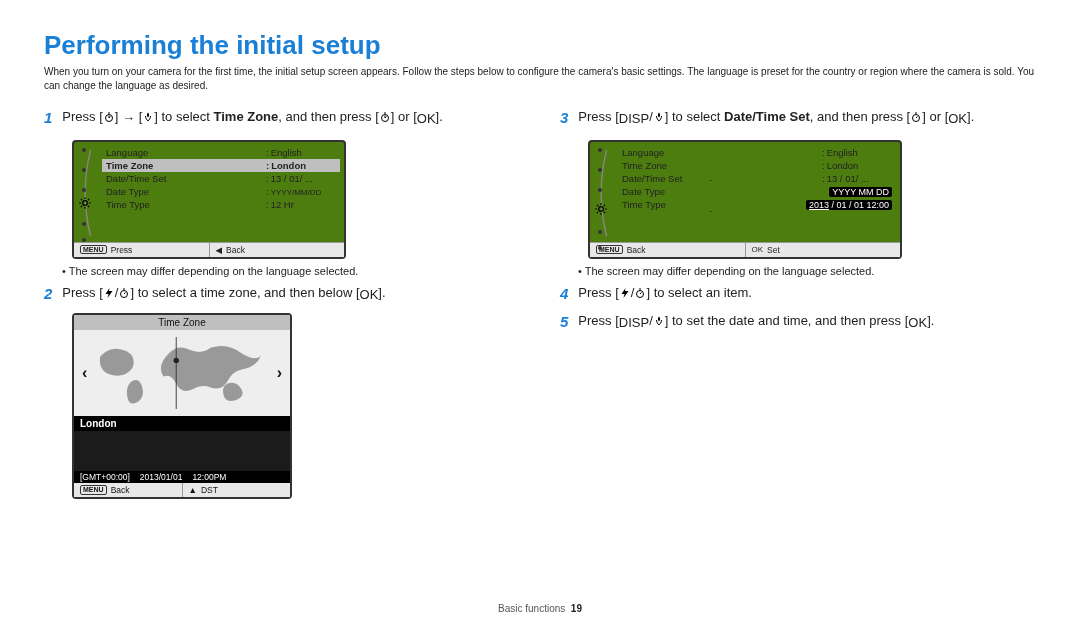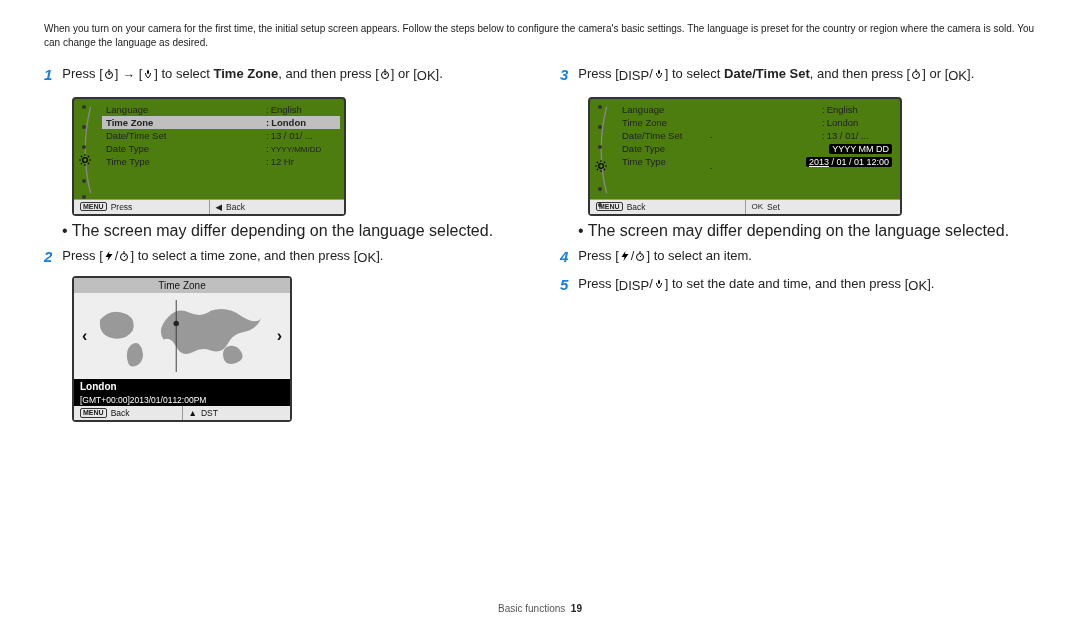--- a/index.html
+++ b/index.html
@@ -51,21 +51,21 @@
     font-style: italic;
     font-weight: 600;
     font-size: 15px;
     flex-shrink: 0;
   }
   .step-text {
     flex: 1;
   }
   .step-text .bold { font-weight: 700; }
   .sub-bullet {
-    font-size: 16px;
+    font-size: 11px;
     margin-left: 18px;
     text-indent: -8px;
     padding-left: 8px;
     margin-top: 2px;
     margin-bottom: 6px;
   }
 
   .icon-box {
     display: inline-flex;
     align-items: center;
@@ -164,21 +164,21 @@
     padding: 0 4px;
   }
   .tz-arrow {
     color:#111;font-size:16px;font-weight:700;padding:0 4px;cursor:default;
   }
   .map-svg { flex:1; height:72px; }
   .tz-city-bar {
     background:#000;color:#fff;font-weight:700;padding:2px 6px;font-size:10px;
   }
   .tz-info {
-    background:#000;color:#fff;padding:1px 6px;font-size:8.5px;display:flex;
+    background:#000;color:#fff;padding:1px 6px;font-size:8.5px;display:flex;gap:10px;margin-top:40px;
   }
   .tz-footer {
     display:flex;background:#e8e8e8;color:#111;font-size:8.5px;
   }
   .tz-footer .seg {
     flex:1;display:flex;align-items:center;gap:4px;padding:2px 6px;
   }
   .tz-footer .seg + .seg { border-left:1px solid #999; }
 
   .dt-popup {
@@ -197,20 +197,21 @@
     color: #555;
   }
   .page-footer .num { font-weight: 700; color:#222; }
 
   svg.iicon { width: 12px; height: 12px; vertical-align: -2px; }
 </style>
 </head>
 <body>
 
 <div class="page">
+  <h1 class="title">Performing the initial setup</h1>
   <div class="intro">When you turn on your camera for the first time, the initial setup screen appears. Follow the steps below to configure the camera's basic settings. The language is preset for the country or region where the camera is sold. You can change the language as desired.</div>
 
   <div class="columns">
 
     <div class="col">
 
       <div class="step-line">
         <div class="step-num">1</div>
         <div class="step-text">
           <span>Press [</span><span class="icon-box">
@@ -306,21 +307,21 @@
           <span>Press [</span><span class="icon-box">
               <svg class="iicon" viewBox="0 0 24 24">
                 <path d="M13 2 L5 14 H11 L9 22 L19 8 H12 Z" fill="#000"></path>
               </svg>
             </span>/<span class="icon-box">
               <svg class="iicon" viewBox="0 0 24 24">
                 <circle cx="12" cy="14" r="7" fill="none" stroke="#000" stroke-width="2"></circle>
                 <line x1="12" y1="14" x2="15" y2="11" stroke="#000" stroke-width="2"></line>
                 <rect x="10" y="3" width="4" height="2" fill="#000"></rect>
               </svg>
-            </span><span>] to select a time zone, and then press [</span><span class="icon-box">OK</span><span>].</span>
+            </span><span>] to select a time zone, and then below [</span><span class="icon-box">OK</span><span>].</span>
         </div>
       </div>
 
       <div class="tz-screen">
         <div class="tz-header">Time Zone</div>
         <div class="tz-map">
           <div class="tz-arrow">‹</div>
           <svg class="map-svg" viewBox="0 0 200 80" preserveAspectRatio="none">
             <rect x="0" y="0" width="200" height="80" fill="#eee"></rect>
             <path d="M10 22 q12 -14 30 -6 q10 6 6 18 q-8 12 -24 8 q-14 -4 -12 -20 Z" fill="#999"></path>

